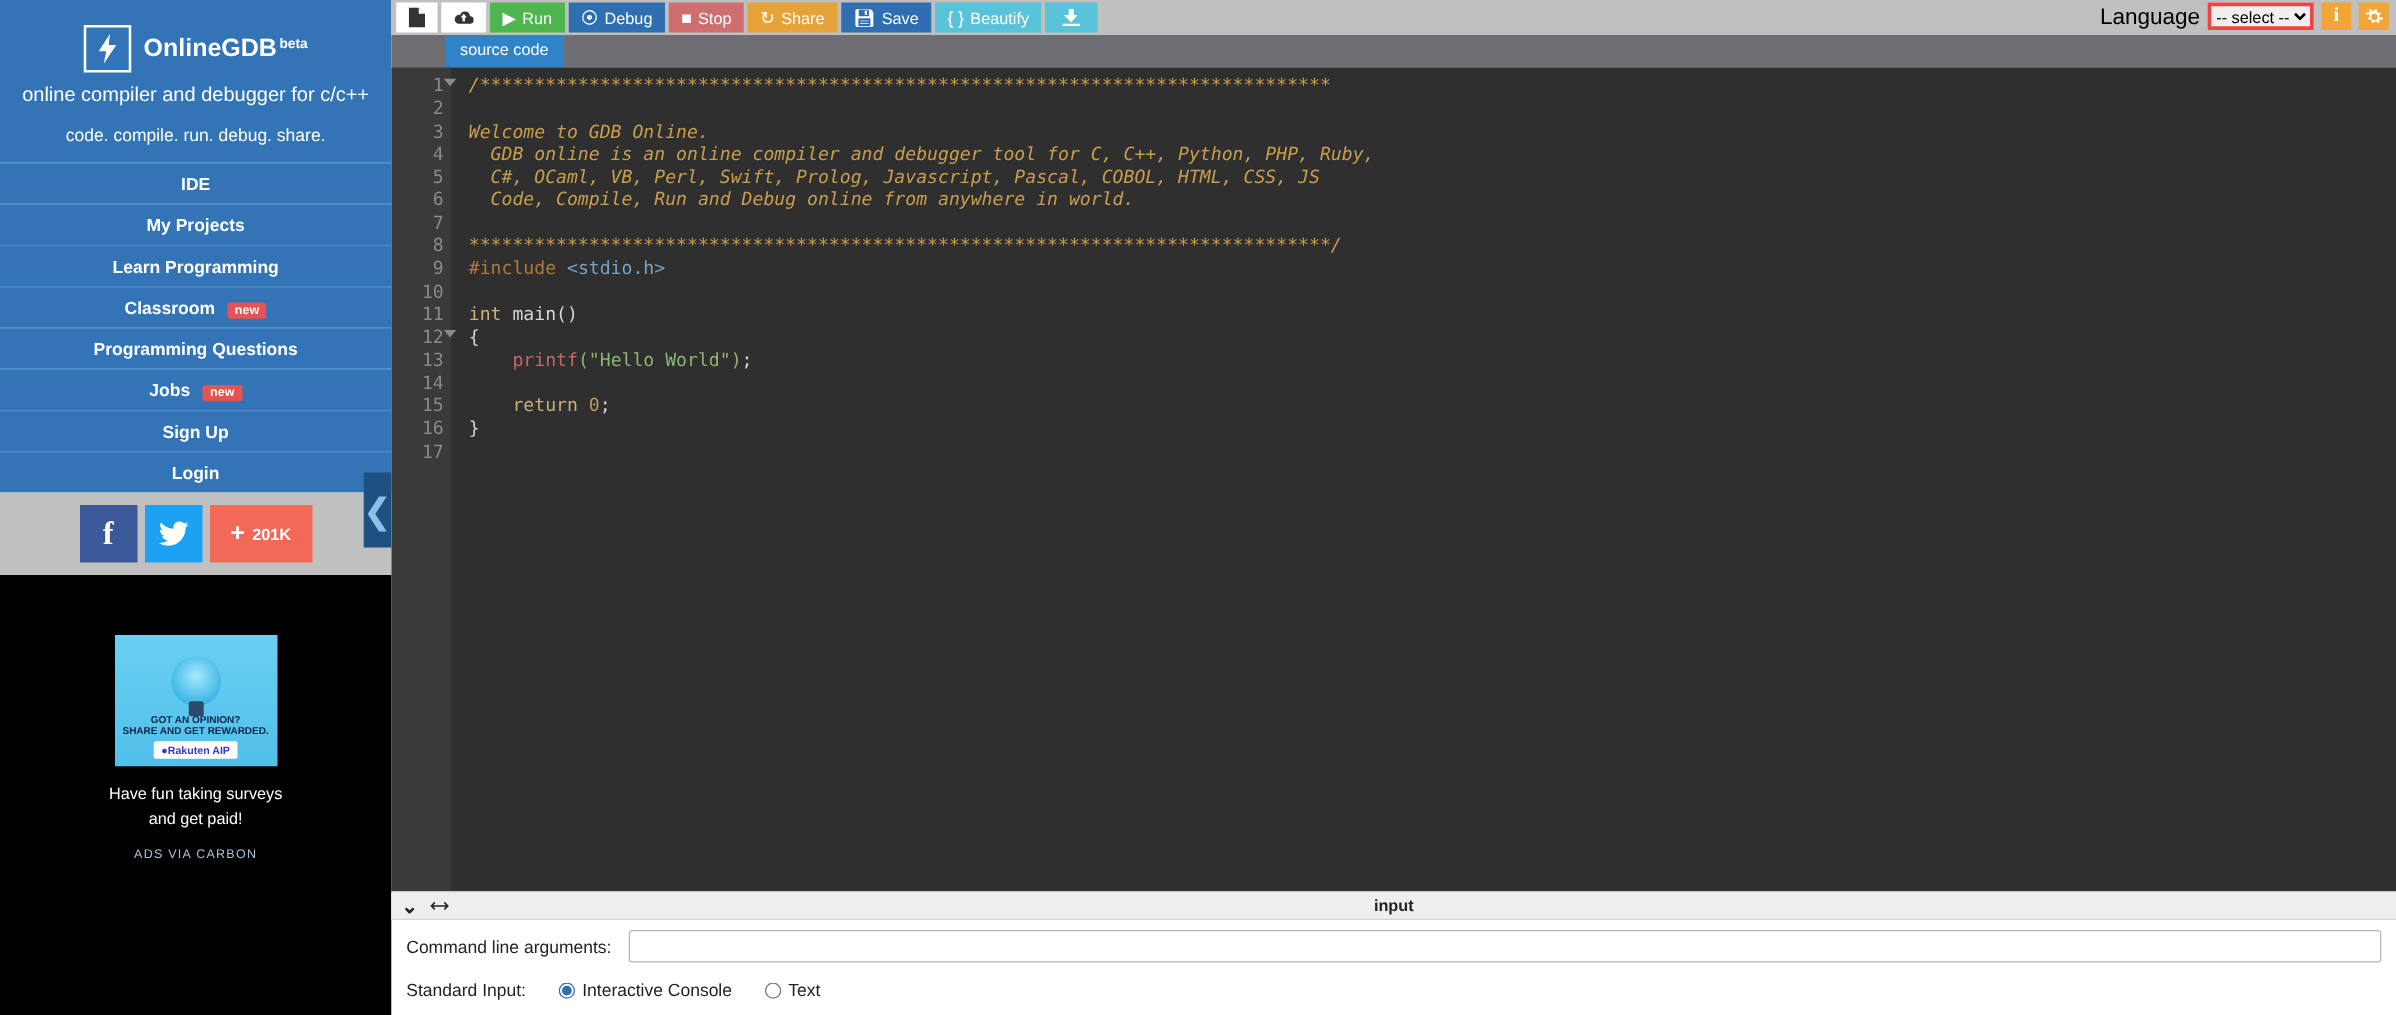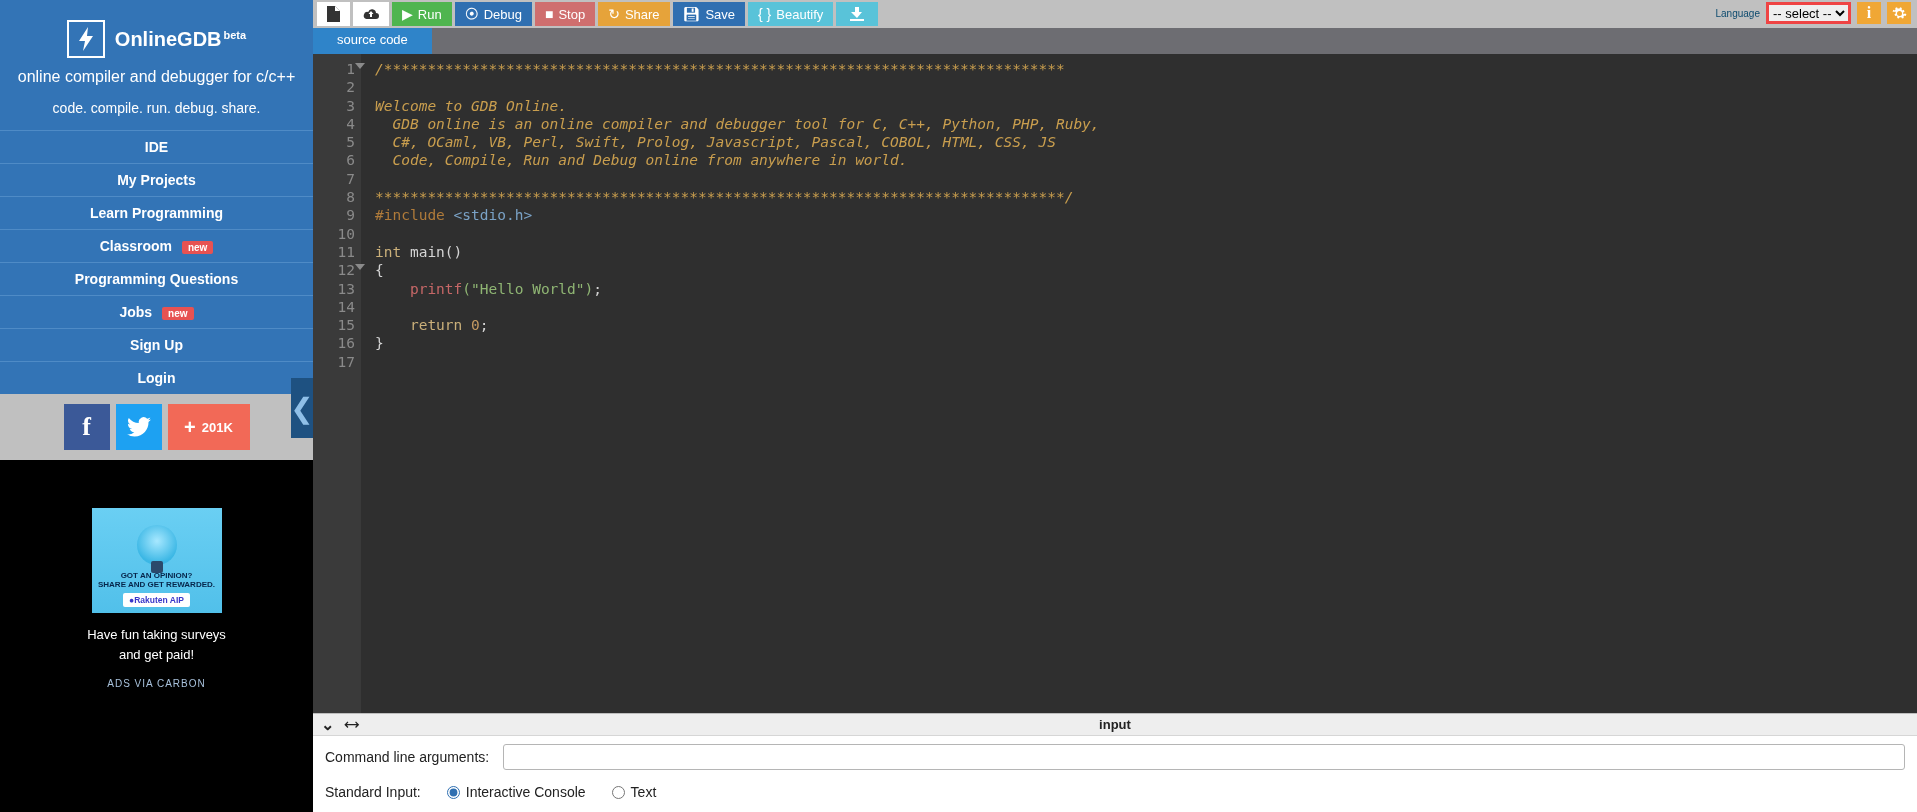--- a/index.html
+++ b/index.html
@@ -97,29 +97,29 @@
 .tbtn.run { background:#4fb54f; }
 .tbtn.debug { background:#2f6fb1; }
 .tbtn.stop { background:#cf6e6e; }
 .tbtn.share { background:#e6a33a; }
 .tbtn.save { background:#2f6fb1; }
 .tbtn.beautify { background:#59c3d9; }
 .tbtn.download { background:#59c3d9; padding:0 14px;}
 .tbtn .gic { font-size:14px; line-height:1; }
 
 .lang-block { position:absolute; right:6px; top:2px; display:flex; align-items:center; gap:6px; }
-.lang-label { font-size:10px; color:#0c4a6e;}
+.lang-label { font-size:18px; color:#000000;}
 .lang-select { height:22px; font-size:13px; border:3px solid #ef4444;}
 .sqbtn { width:24px; height:22px; display:flex; align-items:center; justify-content:center; color:#fff; cursor:pointer;}
 .sqbtn.info { background:#f0a735; font-weight:700; font-family:Georgia,serif;}
 .sqbtn.gear { background:#f0a735; }
 
 
 .tabbar { height:26px; background:#6d6d72; display:flex; }
-.tab { background:#2f84c9; color:#fff; font-size:13px; padding:4px 24px; cursor:pointer; }
+.tab { background:#2f84c9; color:#fff; font-size:13px; padding:4px 12px; cursor:pointer;margin-left:43px; }
 
 
 .editor { flex:1; background:#2f2f2f; display:flex; font-family:Consolas,Menlo,monospace; font-size:14.5px; line-height:18.3px; overflow:hidden;}
 .gutter { width:48px; background:#3a3a3a; color:#8a8a8a; text-align:right; padding:6px 6px 0 0;}
 .gutter div { height:18.3px; position:relative;}
 .fold { position:absolute; right:-10px; top:3px; width:0; height:0; border-left:5px solid transparent; border-right:5px solid transparent; border-top:6px solid #8a8a8a;}
 .code { padding:6px 0 0 14px; white-space:pre; color:#d4d4d4; }
 .cmt { color:#c99e4e; font-style:italic;}
 .pp { color:#b07b3a;}
 .inc { color:#7aa2c6;text-align:center;}

